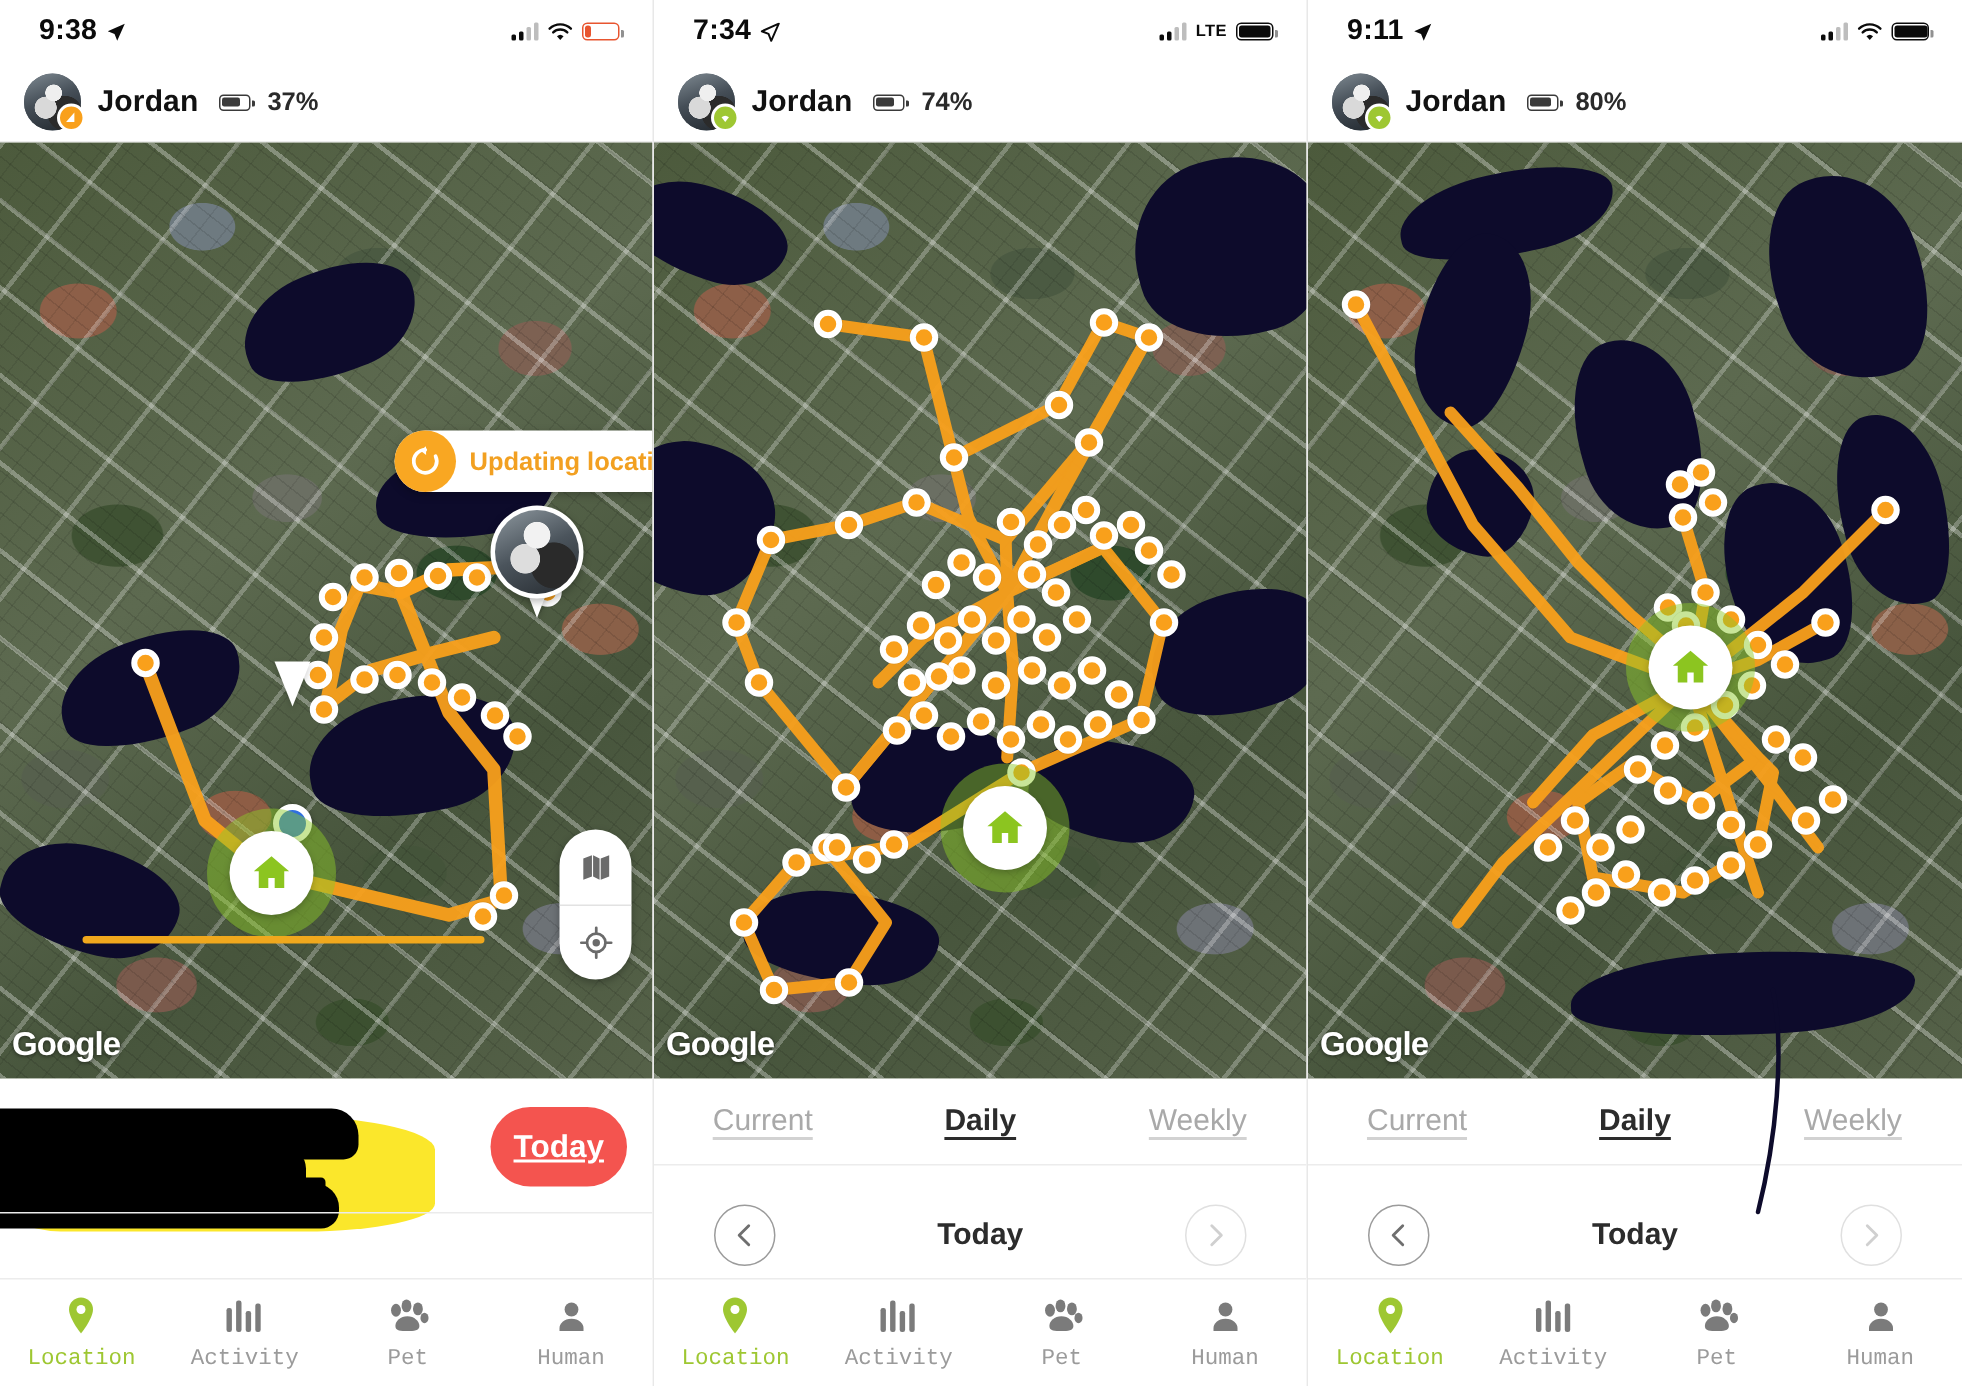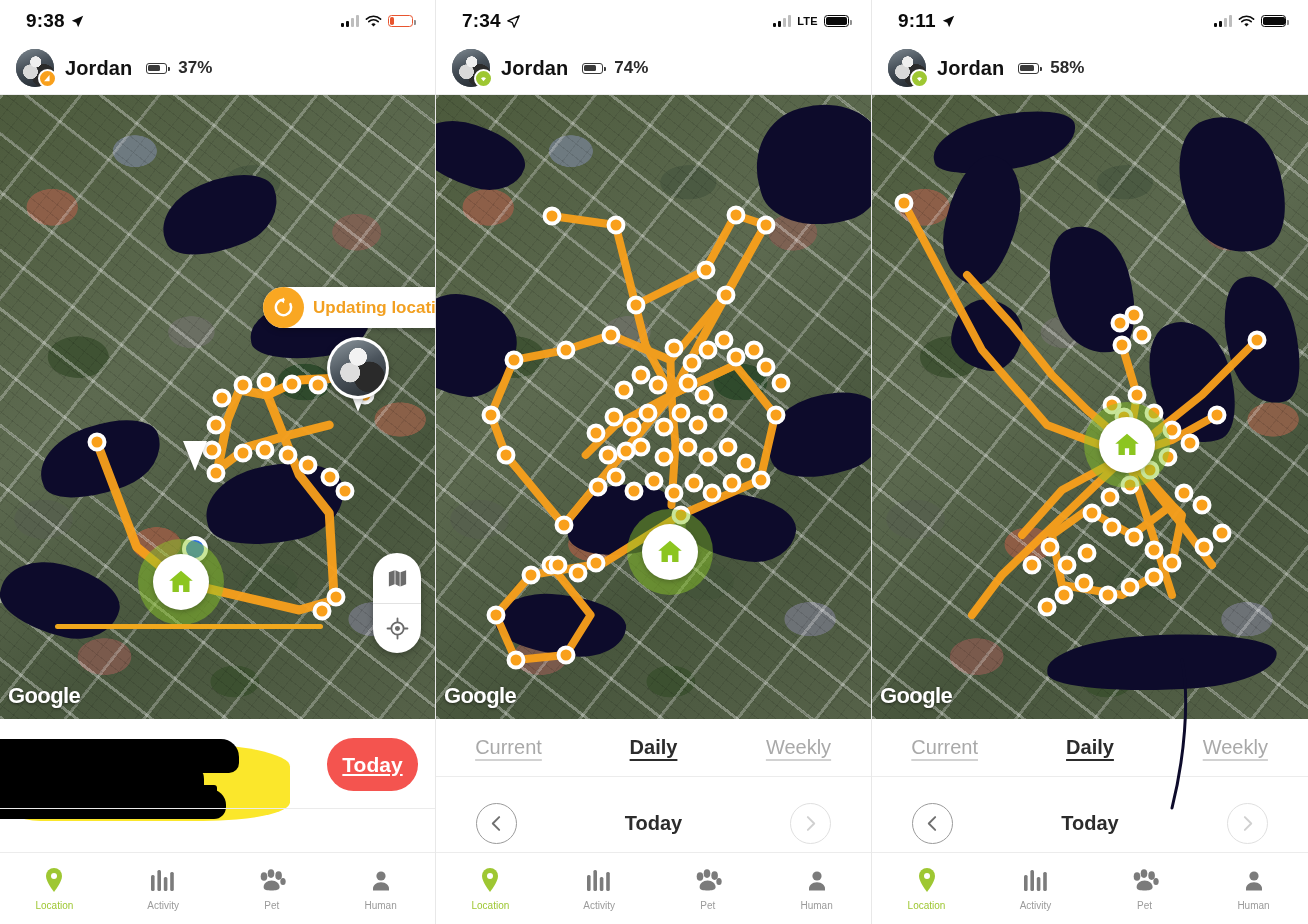--- a/index.html
+++ b/index.html
@@ -192,21 +192,21 @@
   .arrowbtn svg { width:17px; height:17px; }
   .daterow .dlabel { font-size:20px; font-weight:700; color:#2c2c2c; }
 
   
   .tabbar { position:absolute; left:0; right:0; bottom:0; height:72px;
             display:flex; align-items:center; background:#fff; border-top:1px solid #ececec; }
   .tab { flex:1; display:flex; flex-direction:column; align-items:center;
          justify-content:center; gap:7px; }
   .tab .ic { height:26px; display:flex; align-items:flex-end; }
   .tab .ic svg { display:block; }
-  .tab .lb { font-size:10px; color:#9b9b9b; }
+  .tab .lb { font-size:15px; color:#9b9b9b;font-family:Liberation Mono, monospace; }
   .tab.active .lb { color:#9ec732; }
 
   .annot { position:absolute; pointer-events:none; }
 </style>
 </head>
 <body>
 
 <div class="screens">
 
   <div class="panel p1">
@@ -635,21 +635,21 @@
         <div class="badge" style="background:#9EC732">
           <svg viewBox="0 0 16 16">
               <path d="M8 12 4.4 7.6a5.6 5.6 0 0 1 7.2 0z" fill="#fff"></path>
             </svg>
         </div>
       </div>
       <span class="pet-name">Jordan</span>
       <span class="petbatt">
           <span class="f" style="width:70%"></span>
         </span>
-      <span class="pct">58%</span>
+      <span class="pct">80%</span>
     </div>
 
     <div class="map">
       <div class="sat"></div>
 
       <div class="redact" style="left:60px;top:20px;width:145px;height:55px;transform:rotate(-12deg)"></div>
       <div class="redact" style="left:75px;top:60px;width:70px;height:130px;transform:rotate(14deg)"></div>
       <div class="redact" style="left:310px;top:20px;width:100px;height:140px;transform:rotate(-20deg)"></div>
       <div class="redact" style="left:180px;top:130px;width:80px;height:130px;transform:rotate(-16deg)"></div>
       <div class="redact" style="left:80px;top:205px;width:70px;height:70px;transform:rotate(10deg)"></div>

